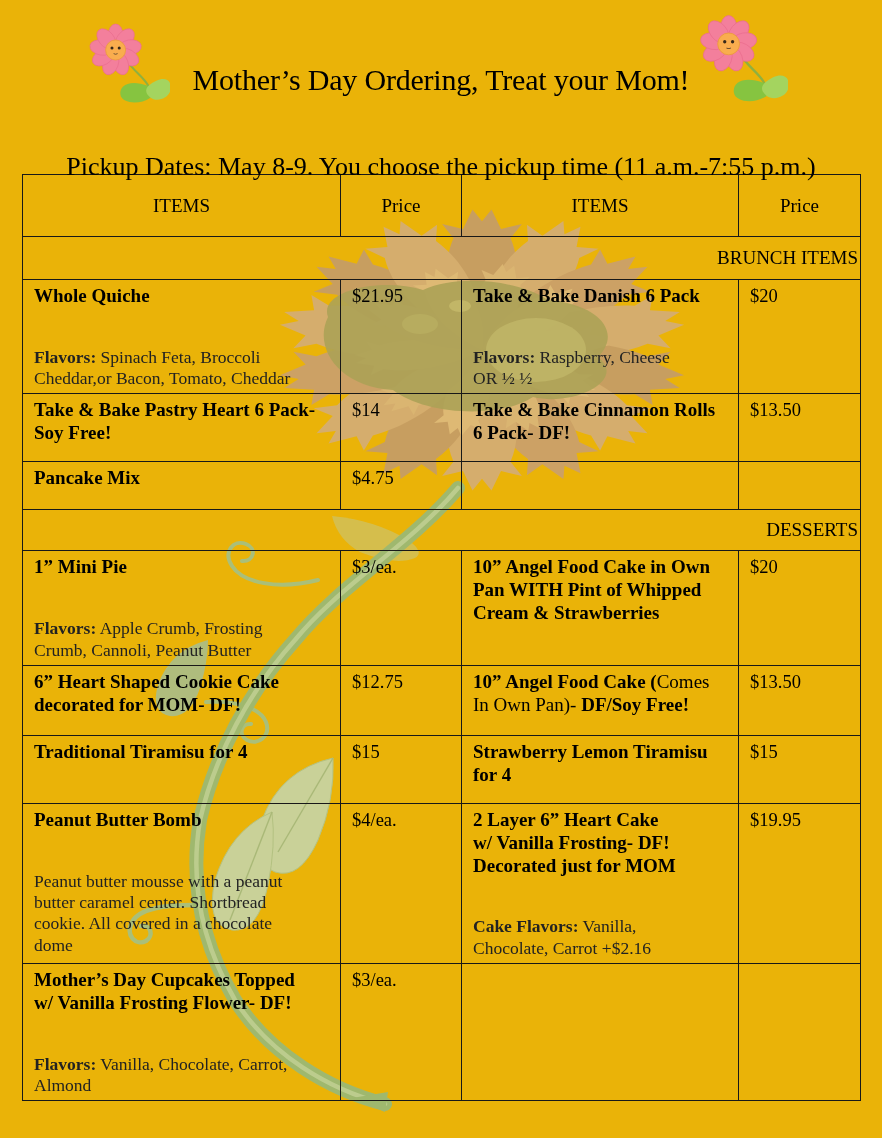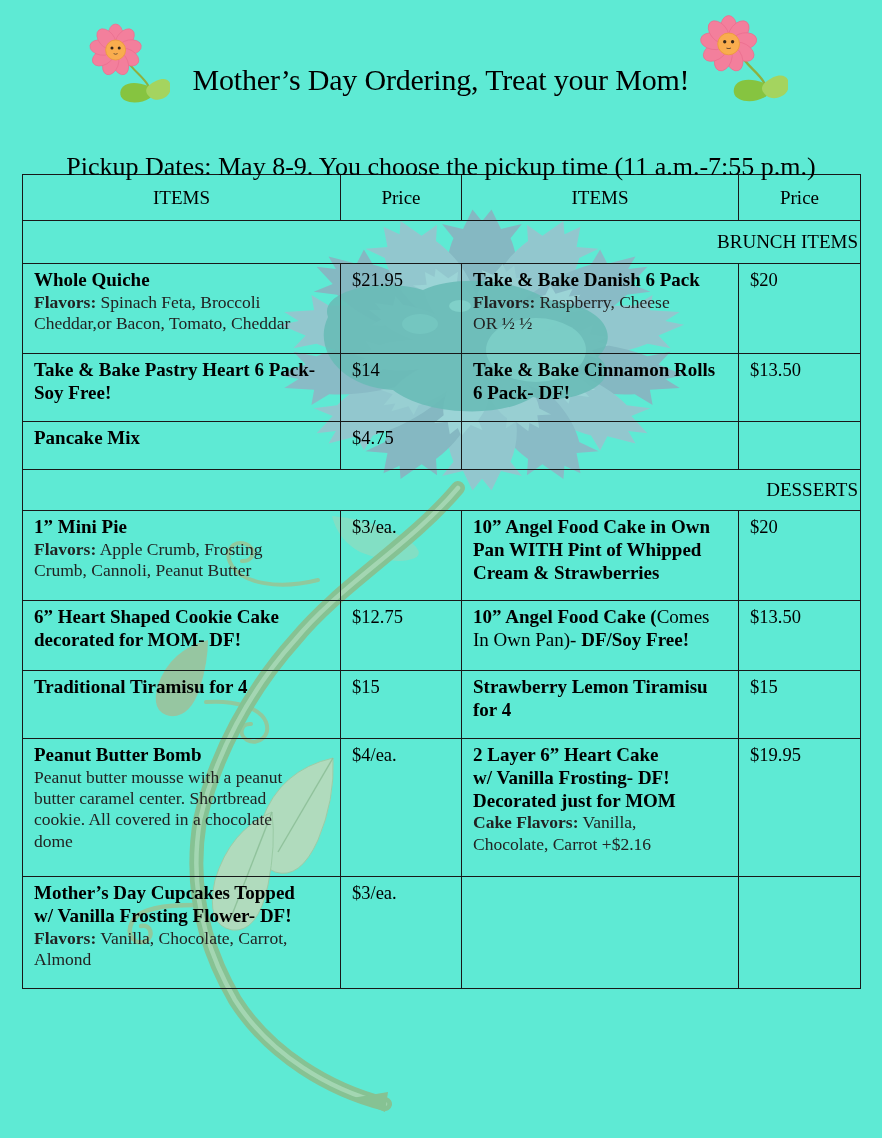--- a/index.html
+++ b/index.html
@@ -1,37 +1,37 @@
 <!DOCTYPE html>
 <html><head>
 <meta charset="utf-8">
 <style>
   html,body{margin:0;padding:0;background:#ffffff;}
-  .page{position:relative;width:882px;height:1138px;background:#5eead4;overflow:hidden;
+  .page{position:relative;width:882px;height:1138px;background:#eab308;overflow:hidden;
         font-family:"Liberation Serif",serif;color:#000;}
   
   .decor{position:absolute;left:0;top:0;width:882px;height:1138px;z-index:0;pointer-events:none;}
   
   .hline{position:absolute;left:0;width:100%;text-align:center;z-index:2;white-space:nowrap;}
   .title{top:63px;font-size:30px;letter-spacing:-.2px;}
   .due{top:103px;font-size:26px;}
   .pickup{top:152px;font-size:26px;}
   
   .pinkflower{position:absolute;z-index:3;}
   .fl-left{left:82px;top:14px;width:88px;height:96px;}
   .fl-right{left:692px;top:8px;width:96px;height:98px;}
   
   table.menu{position:absolute;left:22px;top:174px;width:838px;z-index:1;
              border-collapse:collapse;table-layout:fixed;background:transparent;}
   .menu th,.menu td{border:1.6px solid #181818;}
-  .menu th{font-weight:400;font-size:19px;text-align:center;vertical-align:middle;height:41px;padding:2px;}
+  .menu th{font-weight:400;font-size:19px;text-align:center;vertical-align:middle;height:41px;padding:10px;}
   tr.banner td{font-size:19px;text-align:right;vertical-align:middle;padding:2px;}
   td.ic,td.pc{vertical-align:top;padding:5px 8px 4px 11px;}
   .l1{white-space:pre-line;font-size:19px;line-height:1.2;}
-  .l2{white-space:pre-line;font-size:17.5px;line-height:1.22;color:#222;}
+  .l2{white-space:pre-line;font-size:17.5px;line-height:1.22;color:#222;margin-top:39px;}
   .b{font-weight:700;}
   .r{font-weight:400;}
   td.pc{font-size:18.5px;line-height:1.2;}
 </style>
 </head>
 <body>
 
 <div class="page">
 
   <svg class="decor" viewBox="0 0 882 1138" aria-hidden="true">

